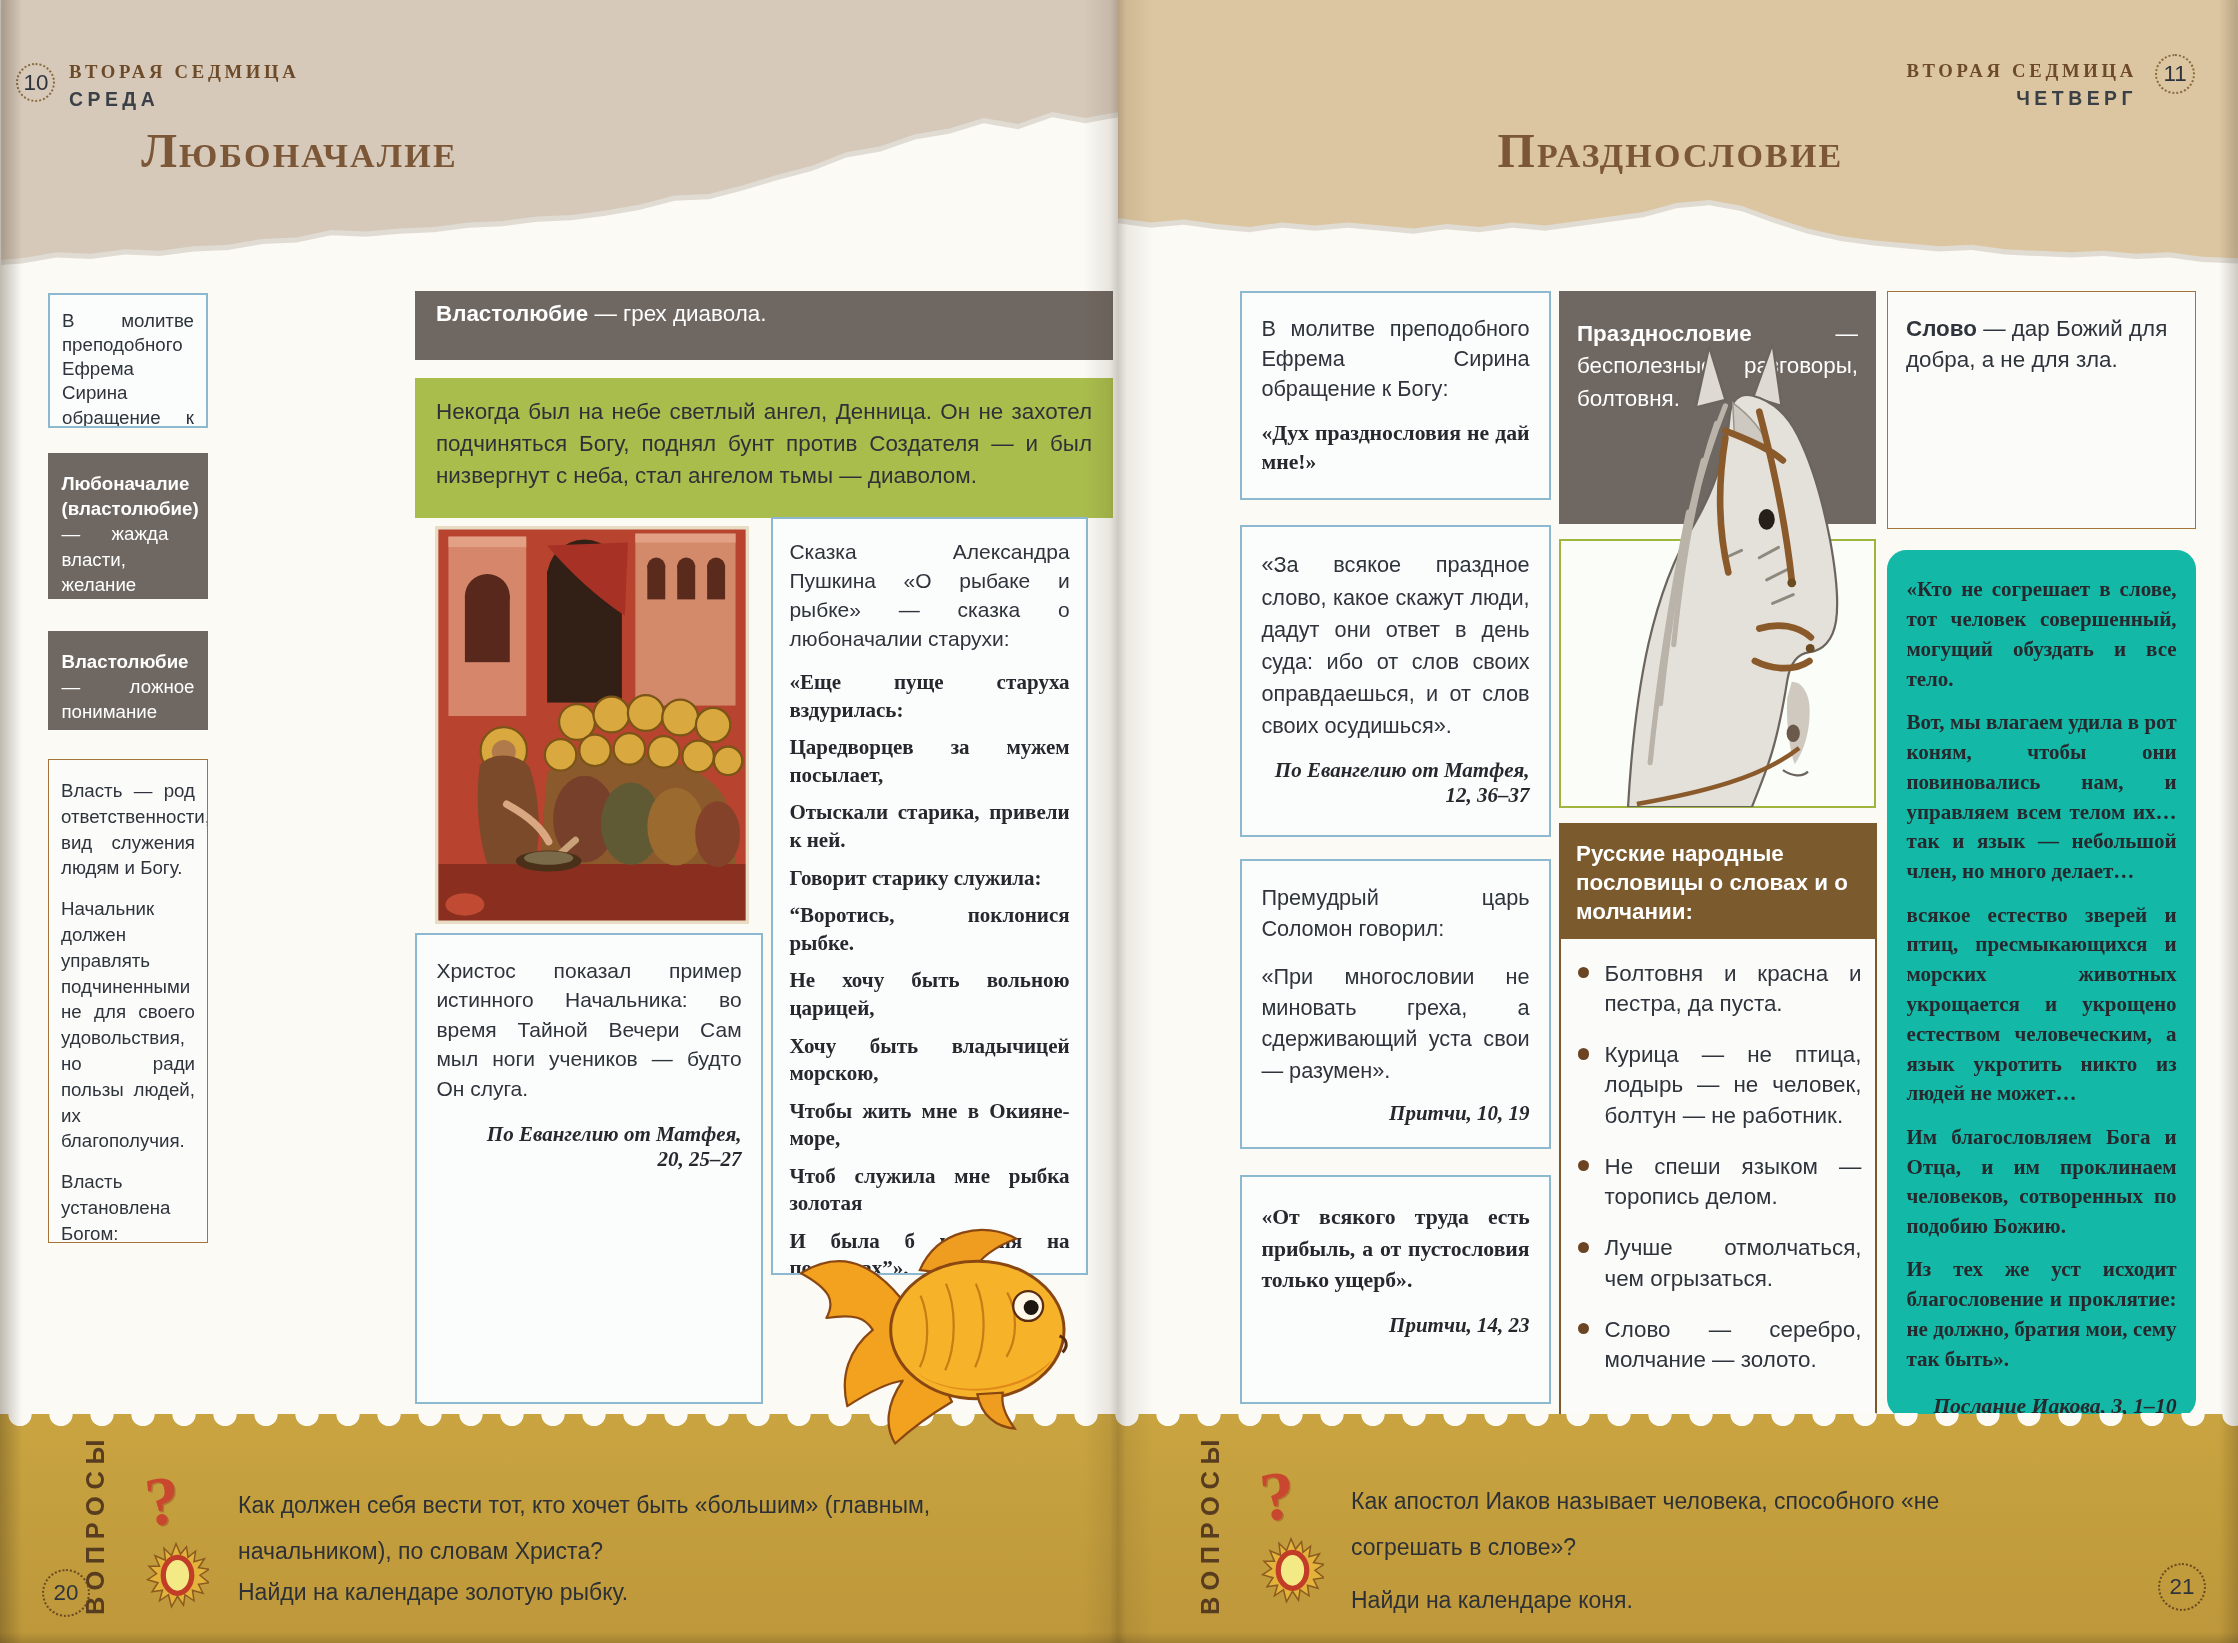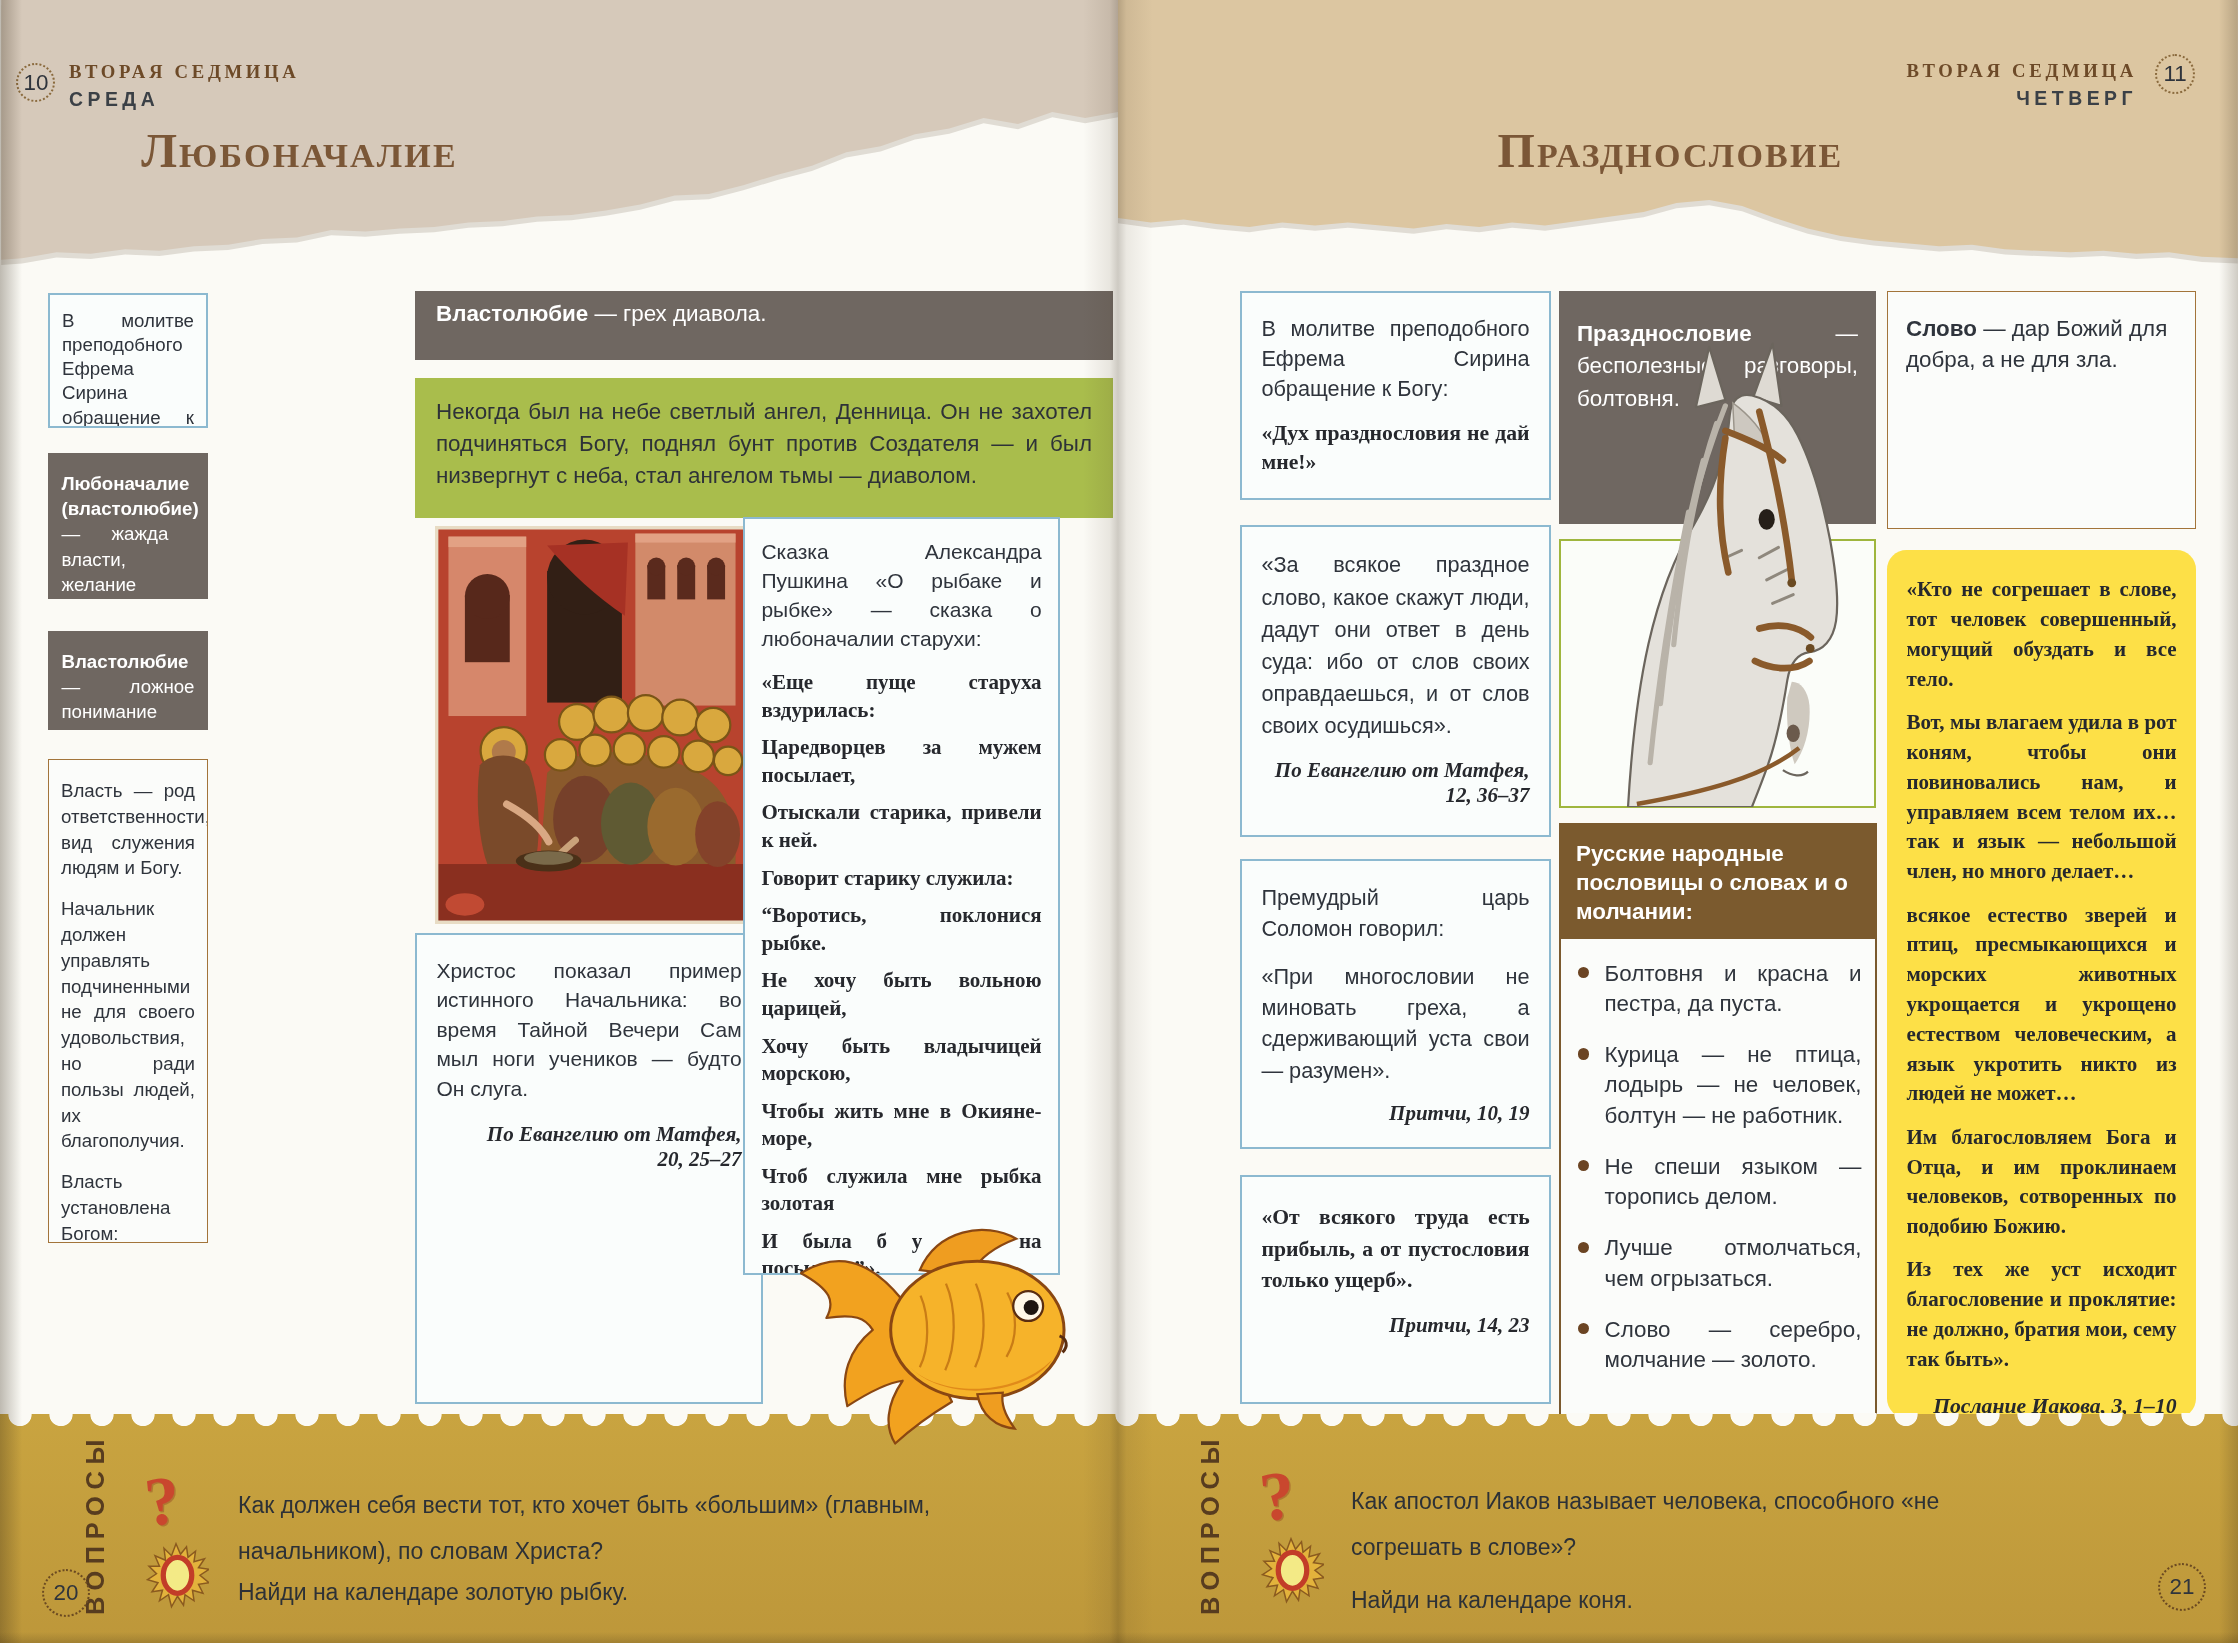--- a/index.html
+++ b/index.html
@@ -5,21 +5,21 @@
   html,body{margin:0;padding:0;background:#e8e4da;}
   #canvas{position:relative;width:2239px;height:1644px;background:#fbfaf5;overflow:hidden;
           font-family:"Liberation Sans",sans-serif;color:#2f343c;}
   .abs{position:absolute;}
   .jt{text-align:justify;}
   .box{background:#fafdfc;border:2.2px solid #8cb9d0;box-sizing:border-box;overflow:hidden;}
   .box-brown{background:#fbfcfa;border:1.5px solid #a3743a;box-sizing:border-box;overflow:hidden;}
   .graybox{background:#6f6761;color:#fff;box-sizing:border-box;overflow:hidden;}
   .greenbox{background:#a9bd4c;color:#2e3238;box-sizing:border-box;overflow:hidden;}
   .limebox{background:#fbfdf9;border:2.2px solid #9fb63e;box-sizing:border-box;}
-  .bluebox{background:#fde047;border-radius:19.4px;box-sizing:border-box;overflow:hidden;}
+  .bluebox{background:#14b8a6;border-radius:19.4px;box-sizing:border-box;overflow:hidden;}
   .b{font-weight:bold;}
   .sq{font-family:"Liberation Serif",serif;font-weight:bold;color:#26282d;}
   .attr{font-family:"Liberation Serif",serif;font-weight:bold;font-style:italic;text-align:right;color:#26282d;}
   .ptitle{font-family:"Liberation Serif",serif;font-variant:small-caps;font-weight:bold;
           color:#7b5737;font-size:48px;letter-spacing:2.2px;text-align:center;}
   .slav{font-family:"Liberation Serif",serif;font-weight:bold;color:#6d4a28;font-size:18.7px;letter-spacing:3.7px;}
   .day{font-weight:bold;color:#3b4046;font-size:19.4px;letter-spacing:4.5px;}
   .pgcirc{border:2.2px dotted #8a6a3d;border-radius:50%;display:flex;align-items:center;
           justify-content:center;font-size:22.4px;color:#2f343c;box-sizing:border-box;}
   .gold{background:linear-gradient(#c9a440,#bd973a);}
@@ -143,21 +143,21 @@
     <ellipse cx="40" cy="506" rx="26" ry="15" fill="#c14a33"></ellipse>
     <rect x="2" y="2" width="416" height="528" fill="none" stroke="#e8dcc4" stroke-width="5"></rect>
   </svg>
 
   <div class="abs box" style="left:415px;top:933px;width:348px;height:471px;padding:21px 19.4px;">
     <p class="jt" style="font-size:21px;line-height:1.4;">Христос показал пример истинного Начальника: во время Тайной Вечери Сам мыл ноги учеников — будто Он слуга.</p>
     <p class="attr" style="font-size:21px;margin-top:19.4px;">По Евангелию от Матфея,</p>
     <p class="attr" style="font-size:21px;">20, 25–27</p>
   </div>
 
-  <div class="abs box" style="left:743px;top:517px;width:317px;height:758px;padding:19.4px 16.4px;">
+  <div class="abs box" style="left:771px;top:517px;width:317px;height:758px;padding:19.4px 16.4px;">
     <p class="jt" style="font-size:21px;line-height:1.38;">Сказка Александра Пушкина «О рыбаке и рыбке» — сказка о любоначалии старухи:</p>
     <div style="font-size:21px;line-height:1.3;margin-top:15px;">
       <p class="sq jt">«Еще пуще старуха вздурилась:</p>
       <p class="sq jt" style="margin-top:10.5px;">Царедворцев за мужем посылает,</p>
       <p class="sq jt" style="margin-top:10.5px;">Отыскали старика, привели к ней.</p>
       <p class="sq jt" style="margin-top:10.5px;">Говорит старику служила:</p>
       <p class="sq jt" style="margin-top:10.5px;">“Воротись, поклонися рыбке.</p>
       <p class="sq jt" style="margin-top:10.5px;">Не хочу быть вольною царицей,</p>
       <p class="sq jt" style="margin-top:10.5px;">Хочу быть владычицей морскою,</p>
       <p class="sq jt" style="margin-top:10.5px;">Чтобы жить мне в Окияне-море,</p>

